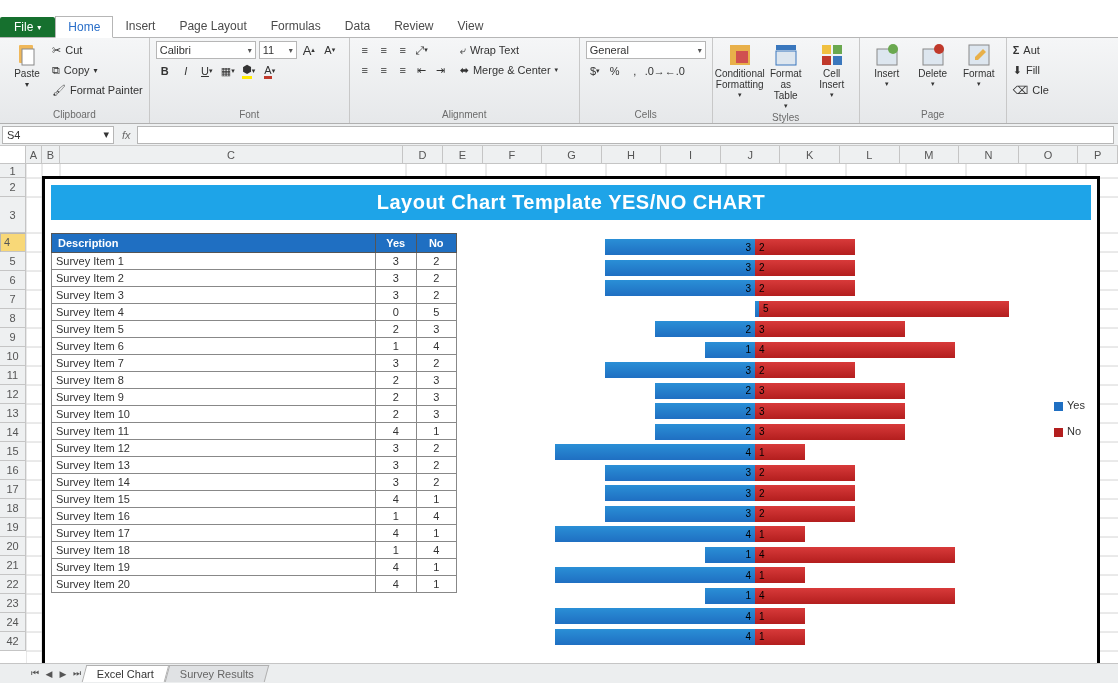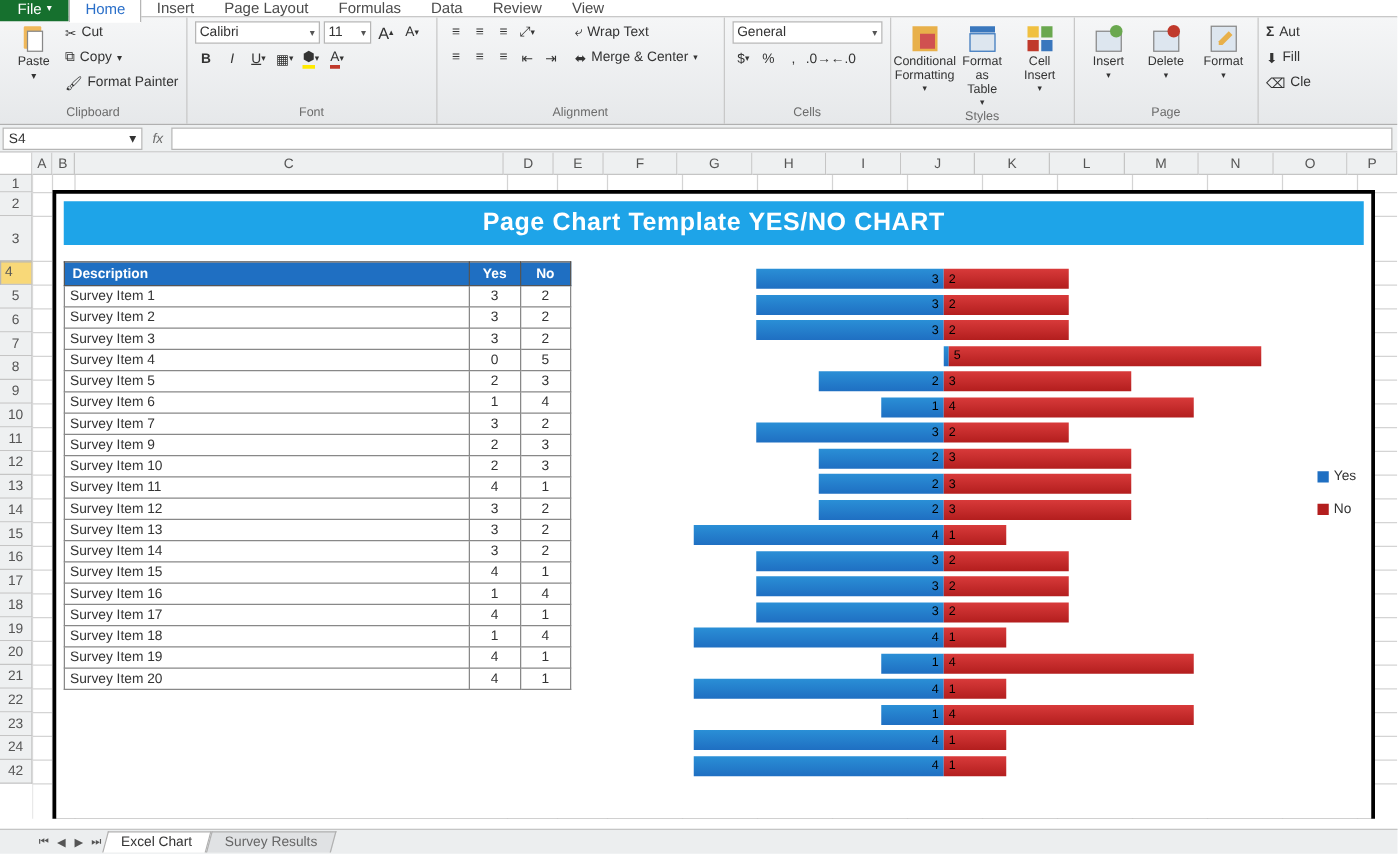--- a/index.html
+++ b/index.html
@@ -1,19 +1,19 @@
 <!DOCTYPE html>
 <html><head>
 <meta charset="utf-8">
 <style>
 * { box-sizing: border-box; margin: 0; padding: 0; font-family: "Segoe UI", Tahoma, sans-serif; }
 body { background: #fff; width: 1118px; height: 683px; overflow: hidden; font-size: 11px; color: #333; }
 
 
-.menubar { background: #fff; height: 14px; display: flex; align-items: center; border-bottom: 1px solid #b6b6b6; }
+.menubar { background: #fff; height: 38px; display: flex; align-items: flex-end; border-bottom: 1px solid #b6b6b6; }
 .file-tab { background: #16702e; color: #fff; padding: 3px 14px; font-size: 12px; border-top-left-radius: 2px; border-top-right-radius: 2px; display: flex; align-items: center; gap: 4px; }
 .file-tab .caret { font-size: 8px; }
 .menu-tab { padding: 3px 12px; font-size: 12px; color: #4b4b4b; }
 .menu-tab.active { background: #fff; border: 1px solid #b6b6b6; border-bottom: 1px solid #fff; margin-bottom: -1px; color: #2a6fc9; }
 
 
 .ribbon { background: linear-gradient(#f5f6f7, #e6e8ea); height: 86px; display: flex; border-bottom: 1px solid #b0b0b0; }
 .group { border-right: 1px solid #c8c8c8; padding: 3px 6px 1px; display: flex; flex-direction: column; justify-content: space-between; }
 .group-label { text-align: center; font-size: 10px; color: #6b6b6b; padding-bottom: 2px; }
 .group-body { flex: 1; display: flex; gap: 4px; }
@@ -391,21 +391,21 @@
         <line x1="0" y1="373" x2="1092" y2="373"></line>
         <line x1="0" y1="392" x2="1092" y2="392"></line>
         <line x1="0" y1="411" x2="1092" y2="411"></line>
         <line x1="0" y1="430" x2="1092" y2="430"></line>
         <line x1="0" y1="449" x2="1092" y2="449"></line>
         <line x1="0" y1="468" x2="1092" y2="468"></line>
         <line x1="0" y1="487" x2="1092" y2="487"></line>
       </svg>
 
     <div class="frame" style="left:16px; top:12px; width:1058px; height:506px;">
-      <div class="title-banner" style="margin:6px 6px 0 6px">Page Chart Template YES/NO CHART</div>
+      <div class="title-banner" style="margin:6px 6px 0 6px">Layout Chart Template YES/NO CHART</div>
 
       <table class="data-table" id="dtable" style="position:absolute; left:6px; top:54px; width:406px;">
         <thead>
             <tr>
           <th style="width:320px">Description</th>
           <th class="c" style="width:40px">Yes</th>
           <th class="c" style="width:40px">No</th>
         </tr>
           </thead>
         <tbody id="dtbody">
@@ -436,20 +436,25 @@
             </tr>
             <tr>
               <td>Survey Item 6</td>
               <td class="c">1</td>
               <td class="c">4</td>
             </tr>
             <tr>
               <td>Survey Item 7</td>
               <td class="c">3</td>
               <td class="c">2</td>
+            </tr>
+            <tr>
+              <td>Survey Item 8</td>
+              <td class="c">2</td>
+              <td class="c">3</td>
             </tr>
             <tr>
               <td>Survey Item 9</td>
               <td class="c">2</td>
               <td class="c">3</td>
             </tr>
             <tr>
               <td>Survey Item 10</td>
               <td class="c">2</td>
               <td class="c">3</td>

